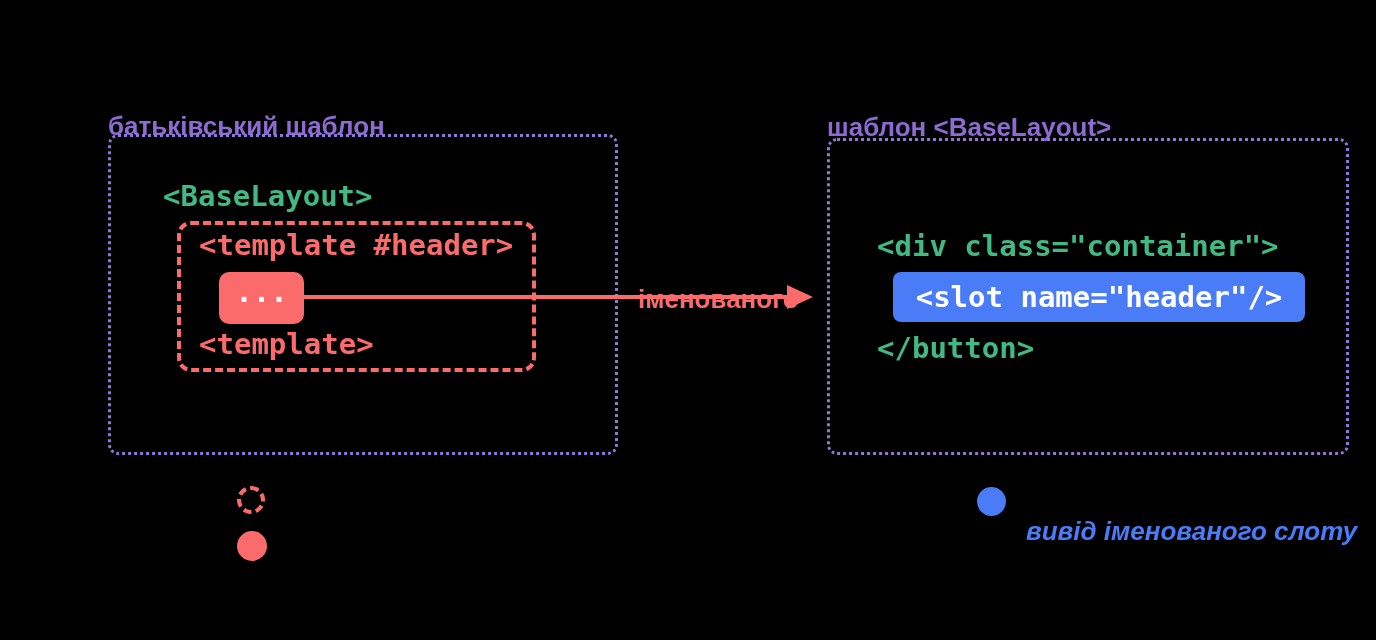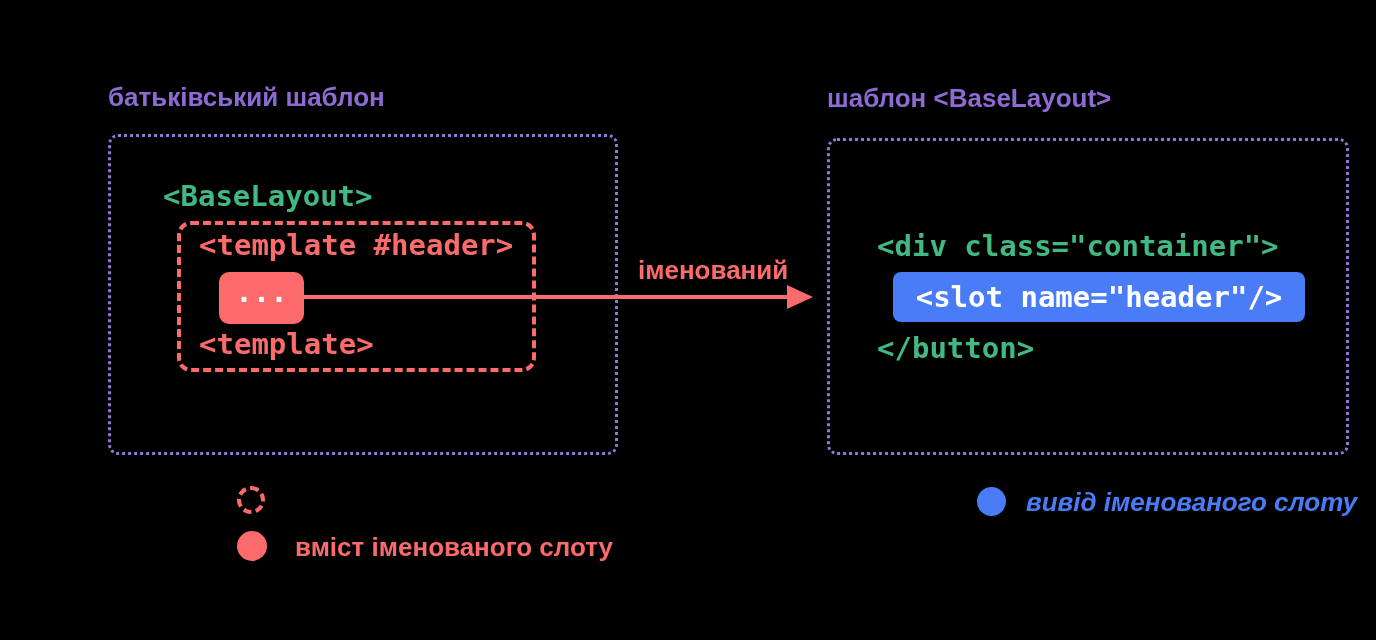--- a/index.html
+++ b/index.html
@@ -17,20 +17,21 @@
     background: #000000;
     font-family: "Liberation Sans", sans-serif;
   }
   .label {
     position: absolute;
     font-family: "Liberation Sans", sans-serif;
     font-weight: bold;
     font-size: 26px;
     line-height: 28px;
     white-space: pre;
+    margin-top: 29px;
   }
   .purple { color: #8d6bd3; }
   .red    { color: #fb6b6b; }
   .blue-t { color: #4a7cf8; }
   .green  { color: #42b883; }
   .white  { color: #ffffff; }
   .code {
     position: absolute;
     font-family: "DejaVu Sans Mono", monospace;
     font-weight: bold;
@@ -149,37 +150,36 @@
 
       <div class="slot-content-box">
         <span class="dots">...</span>
       </div>
 
       <div class="code red" style="left:18px; top:102px;">&lt;template&gt;</div>
     </div>
 
   </div>
 
-  <div class="label red" style="left:638px; top:256px;">іменований</div>
+  <div class="label red" style="left:638px; top:256px;">іменованого</div>
   <div class="arrow-line"></div>
   <div class="arrow-head"></div>
 
   <div class="label purple" style="left:827px; top:84px;text-align:center;">шаблон &lt;BaseLayout&gt;</div>
 
   <div class="right-box">
     <div class="code green" style="left:47px; top:88px;">&lt;div class="container"&gt;</div>
 
     <div class="slot-output-box">
       <span class="code-inline white">&lt;slot name="header"/&gt;</span>
     </div>
 
     <div class="code green" style="left:47px; top:190px;">&lt;/button&gt;</div>
   </div>
 
   <div class="legend-circle-dashed"></div>
 
   <div class="legend-circle-red"></div>
-  <div class="label red" style="left:295px; top:533px;">вміст іменованого слоту</div>
 
   <div class="legend-circle-blue"></div>
   <div class="label blue-t" style="left:1026px; top:488px;font-style:italic;">вивід іменованого слоту</div>
 
 </div>
 
 </body></html>

